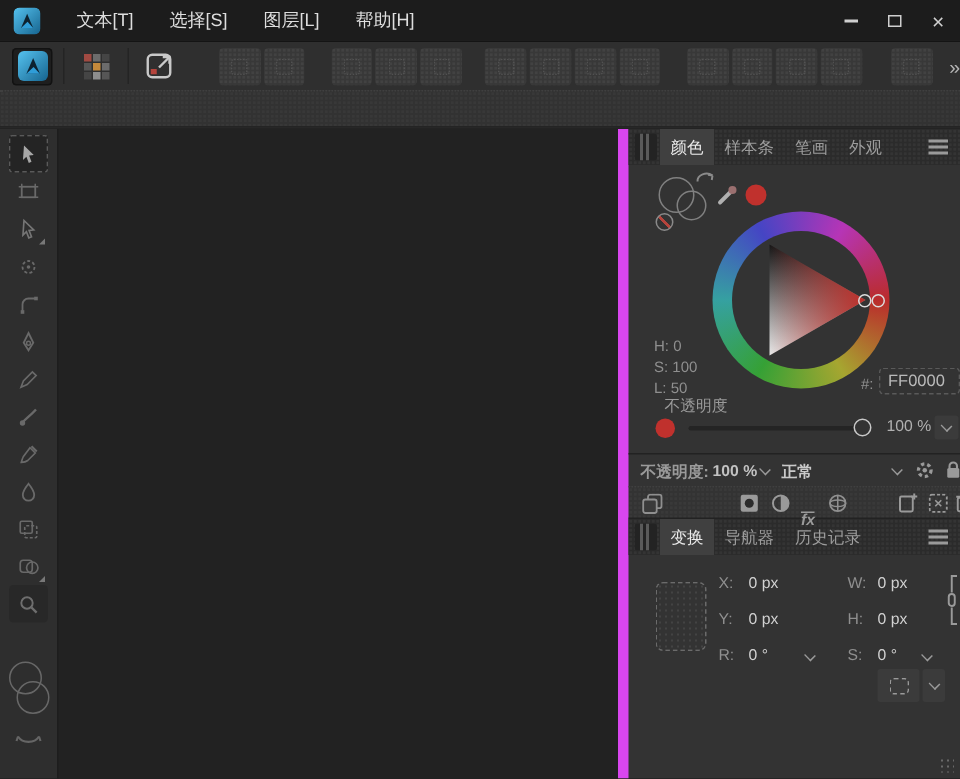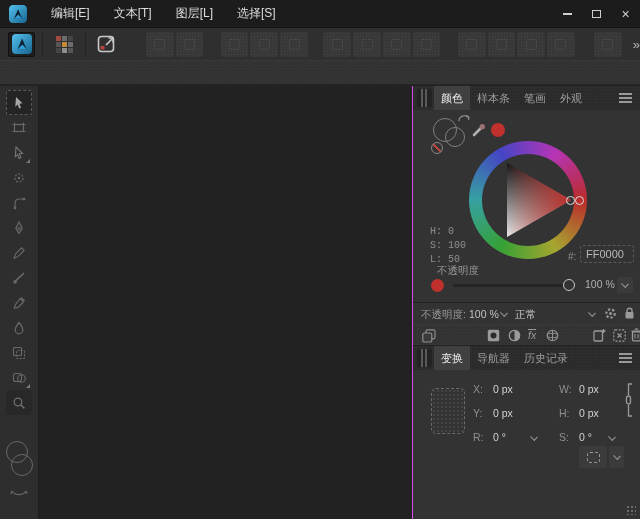--- a/index.html
+++ b/index.html
@@ -57,21 +57,21 @@
   .fs-widget { margin-top:26px; position:relative; width:30px; height:46px; opacity:.75; }
   .fs-c1 { position:absolute; left:2px; top:0; width:22px; height:22px; border:1.6px solid #7b7b7b; border-radius:50%; }
   .fs-c2 { position:absolute; left:7px; top:13px; width:22px; height:22px; border:1.6px solid #7b7b7b; border-radius:50%; }
 
   
   .canvas { position:absolute; top:86px; left:38px; right:228px; bottom:0; background:#222222;
             border-left:1px solid #1d1d1d; }
 
   
   .rightcol { position:absolute; top:86px; right:0; bottom:0; width:228px; background:#333333;
-              border-left:1px solid #d946ef; display:flex; flex-direction:column; }
+              border-left:7px solid #d946ef; display:flex; flex-direction:column; }
   .panel { border-top:1px solid #222; }
   .panel-header { height:24px; background:#2b2b2b; display:flex; align-items:stretch;
                   background-image:radial-gradient(rgba(255,255,255,.045) 1px, transparent 1px);
                   background-size:3px 3px; }
   .handle { width:15px; margin:3px 2px 3px 4px; background:#232323; border-radius:2px;
             background-image:linear-gradient(90deg, transparent 4px, #5a5a5a 4px, #5a5a5a 6px,
               transparent 6px, transparent 8px, #5a5a5a 8px, #5a5a5a 10px, transparent 10px); }
   .tab { padding:0 7px; display:flex; align-items:center; font-size:11px; color:#9d9d9d; white-space:nowrap; }
   .tab.active { background:#404040; color:#eaeaea; }
   .hamburger { margin-left:auto; margin-right:8px; align-self:center; width:13px; height:10px;
@@ -85,35 +85,35 @@
   .small-btn { background:#3b3b3b; border-radius:2px; display:flex; align-items:center; justify-content:center; }
 
   
   .color-body { height:192px; }
   .wheel { left:56px; top:31px; width:118px; height:118px; border-radius:50%;
            background:conic-gradient(from 90deg,
              hsl(0,62%,45%), hsl(60,55%,42%), hsl(120,50%,42%), hsl(180,50%,42%),
              hsl(240,52%,52%), hsl(300,55%,46%), hsl(0,62%,45%)); }
   .wheel-hole { left:69px; top:44px; width:92px; height:92px; border-radius:50%; background:#333333; }
   .sel-ring { width:9px; height:9px; border:1.5px solid #dcdcdc; border-radius:50%; }
-  .hsl-line { left:17px; font-size:10px; color:#8f8f8f;font-family:Liberation Mono, monospace; }
+  .hsl-line { left:17px; font-size:10px; color:#8f8f8f; }
   .hex-label { left:155px; top:141px; font-size:10px; color:#8f8f8f; }
   .hex-input { left:167px; top:135px; width:54px; height:18px; background:#333333;
                border:1px dashed #5a5a5a; border-radius:3px; color:#b9b9b9; font-size:11px;
                font-family:"Liberation Sans",sans-serif; text-align:left; padding-left:5px; }
   .op-label { left:24px; top:154px; font-size:10.5px; color:#9a9a9a; }
   .op-swatch { left:18px; top:169px; width:13px; height:13px; border-radius:50%; }
   .op-track { left:40px; top:174px; width:116px; height:3px; background:#242424; border-radius:2px; }
   .op-knob { left:150px; top:169px; width:12px; height:12px; border:1.5px solid #c8c8c8;
              border-radius:50%; background:#333; }
   .op-value { left:172px; top:168px; font-size:10.5px; color:#b0b0b0; }
   .op-chevbtn { left:204px; top:167px; width:16px; height:16px; }
 
   
-  .layers-body { height:42px; }
+  .layers-body { height:42px;font-weight:bold; }
   .lrow1 { position:absolute; left:0; top:0; right:0; height:21px; }
   .lrow2 { position:absolute; left:0; top:21px; right:0; height:21px; border-top:1px dotted #404040;
            background-image:radial-gradient(rgba(255,255,255,.03) 1px, transparent 1px); background-size:3px 3px; }
   .ltext { font-size:10.5px; color:#9a9a9a; }
   .fx-label { font-style:italic; font-size:10.5px; color:#9a9a9a; border-top:1px solid #9a9a9a; padding-top:0; line-height:11px; }
 
   
   .transform-body { flex:1; }
   .t-label { font-size:10.5px; color:#8f8f8f; }
   .t-value { font-size:10.5px; color:#d2d2d2; }
@@ -135,24 +135,24 @@
     <defs>
         <linearGradient id="pg" x1="0" y1="0" x2="1" y2="1">
       <stop offset="0" stop-color="#55c2ef"></stop>
           <stop offset="1" stop-color="#16648f"></stop>
         </linearGradient>
       </defs>
     <rect width="20" height="20" rx="4" fill="url(#pg)"></rect>
     <path d="M5.6 15.2 L10.1 4.6 L14.6 15.2 Z" fill="#0d2230"></path>
     <path d="M5.6 15.2 L14.6 15.2 L10.4 10.6 Z" fill="#2f9dd8"></path>
   </svg>
-  <div class="menu-item">编辑[E]</div>
   <div class="menu-item">文本[T]</div>
+  <div class="menu-item">选择[S]</div>
   <div class="menu-item">图层[L]</div>
-  <div class="menu-item">选择[S]</div>
+  <div class="menu-item">帮助[H]</div>
   <div class="win-controls">
     <div class="win-btn">
         <span class="glyph-min"></span>
       </div>
     <div class="win-btn">
         <span class="glyph-max"></span>
       </div>
     <div class="win-btn">
         <span style="font-size:14px;">×</span>
       </div>
@@ -420,21 +420,21 @@
           <rect x="0.8" y="4" width="9" height="9" rx="1.5" fill="#3a3a3a" stroke="#8f8f8f" stroke-width="1.2"></rect>
         </svg>
         <svg class="abs" style="left:74px; top:4px;" width="13" height="13" viewBox="0 0 13 13">
           <rect x="0.8" y="0.8" width="11.4" height="11.4" rx="1.5" fill="#9a9a9a"></rect>
           <circle cx="6.5" cy="6.5" r="3" fill="#2b2b2b"></circle>
         </svg>
         <svg class="abs" style="left:95px; top:4px;" width="13" height="13" viewBox="0 0 13 13">
           <circle cx="6.5" cy="6.5" r="5.2" fill="none" stroke="#9a9a9a" stroke-width="1.3"></circle>
           <path d="M6.5 1.3 a5.2 5.2 0 0 1 0 10.4 Z" fill="#9a9a9a"></path>
         </svg>
-        <span class="abs fx-label" style="left:115px; top:4px;">fx</span>
+        <span class="abs fx-label" style="left:115px; top:16px;">fx</span>
         <svg class="abs" style="left:133px; top:4px;" width="13" height="13" viewBox="0 0 13 13">
           <circle cx="6.5" cy="6.5" r="5.2" fill="none" stroke="#8f8f8f" stroke-width="1.2"></circle>
           <ellipse cx="6.5" cy="6.5" rx="5.2" ry="2.2" fill="none" stroke="#8f8f8f" stroke-width="1"></ellipse>
           <path d="M6.5 1.3 V11.7" stroke="#8f8f8f" stroke-width="1"></path>
         </svg>
         <svg class="abs" style="left:180px; top:3px;" width="13" height="14" viewBox="0 0 13 14">
           <rect x="1" y="3" width="8.5" height="10" rx="1" fill="none" stroke="#9a9a9a" stroke-width="1.3"></rect>
           <path d="M10.5 1 v4 M8.5 3 h4" stroke="#9a9a9a" stroke-width="1.3"></path>
         </svg>
         <svg class="abs" style="left:200px; top:4px;" width="13" height="13" viewBox="0 0 13 13">

